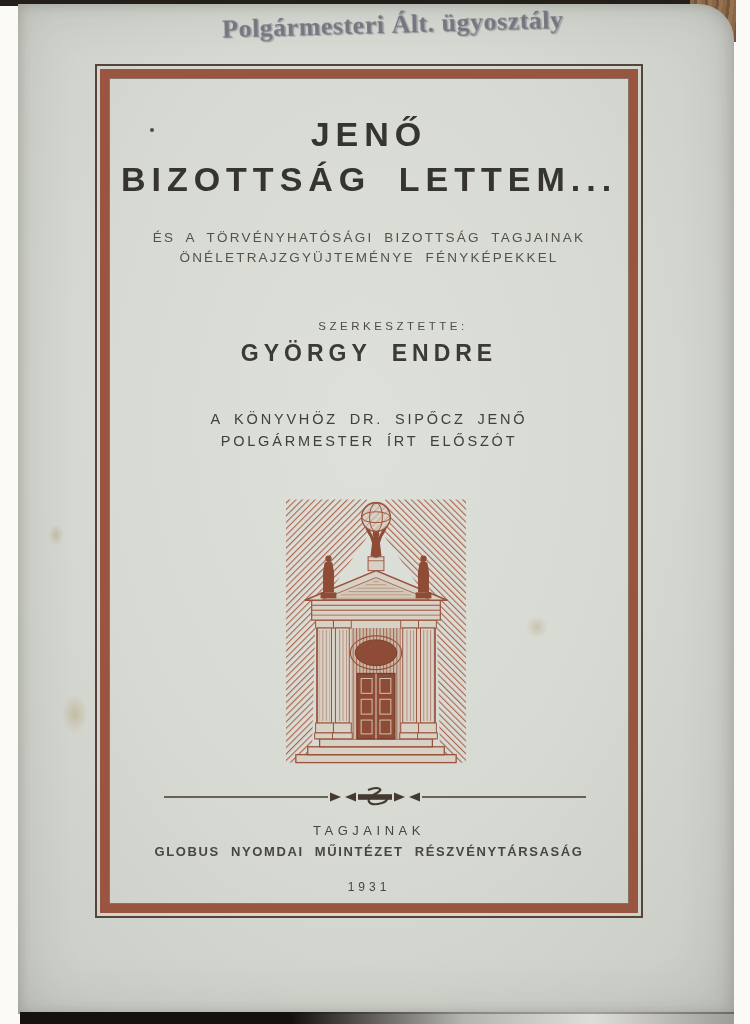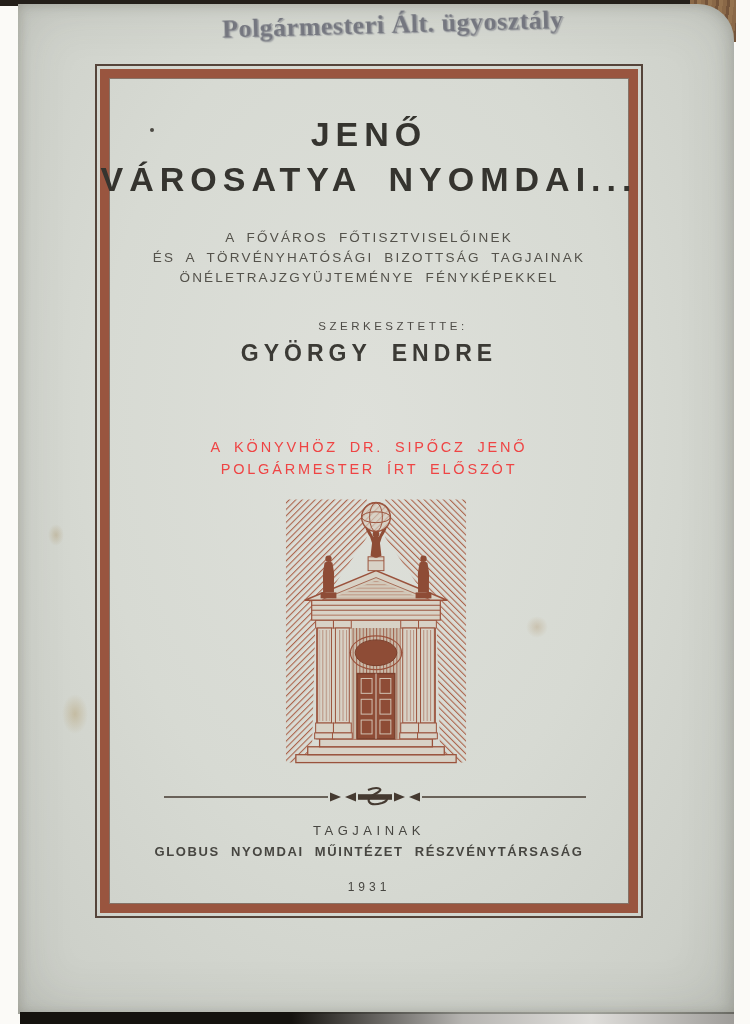--- a/index.html
+++ b/index.html
@@ -48,21 +48,21 @@
     position:absolute;left:3px;top:3px;right:3px;bottom:3px;
     border:9px solid #99553f;box-sizing:border-box;
     box-shadow:inset 0 0 0 1px rgba(84,48,34,.6);
   }
   
   .cblock{position:absolute;left:95px;width:548px;text-align:center;}
   .title{top:112px;color:#35342f;font-weight:700;font-size:34px;line-height:45px;letter-spacing:6px;word-spacing:12px;}
   .subtitle{top:228px;color:#54524b;font-size:13.5px;line-height:20px;letter-spacing:2.2px;word-spacing:5px;}
   .editor-label{top:320px;color:#4e4c47;font-size:11.5px;letter-spacing:3.5px;word-spacing:4px;margin-left:24px;}
   .editor-name{top:340px;color:#3b3a35;font-weight:700;font-size:23px;letter-spacing:5px;word-spacing:9px;}
-  .foreword{top:436px;color:#ef4444;font-size:14.5px;line-height:22px;letter-spacing:2.8px;word-spacing:5px;}
+  .foreword{top:408px;color:#404040;font-size:14.5px;line-height:22px;letter-spacing:2.8px;word-spacing:5px;}
   .imprint{top:820px;color:#474641;font-size:13px;line-height:21px;letter-spacing:4.5px;}
   .imprint .publisher{letter-spacing:1.6px;word-spacing:6px;font-weight:bold;}
   .imprint .year{font-size:12px;letter-spacing:4px;margin-top:15px;}
   .speck{position:absolute;left:150px;top:128px;width:4px;height:4px;border-radius:50%;background:#4c4a44;}
   
   .engraving{position:absolute;left:282px;top:492px;width:188px;height:278px;}
   .divider{position:absolute;left:162px;top:786px;width:426px;height:22px;}
 </style>
 </head>
 <body>
@@ -81,25 +81,24 @@
   <div class="stamp">Polgármesteri Ált. ügyosztály</div>
 
   <div class="frame-outer">
     <div class="frame-inner"></div>
   </div>
 
   <div class="speck"></div>
 
   <div class="cblock title">
     <div>JENŐ</div>
-    <div>VÁROSATYA NYOMDAI...</div>
+    <div>BIZOTTSÁG LETTEM...</div>
   </div>
 
   <div class="cblock subtitle">
-    <div>A FŐVÁROS FŐTISZTVISELŐINEK</div>
     <div>ÉS A TÖRVÉNYHATÓSÁGI BIZOTTSÁG TAGJAINAK</div>
     <div>ÖNÉLETRAJZGYÜJTEMÉNYE FÉNYKÉPEKKEL</div>
   </div>
 
   <div class="cblock editor-label">SZERKESZTETTE:</div>
   <div class="cblock editor-name">GYÖRGY ENDRE</div>
 
   <div class="cblock foreword">
     <div>A KÖNYVHÖZ DR. SIPŐCZ JENŐ</div>
     <div>POLGÁRMESTER ÍRT ELŐSZÓT</div>

